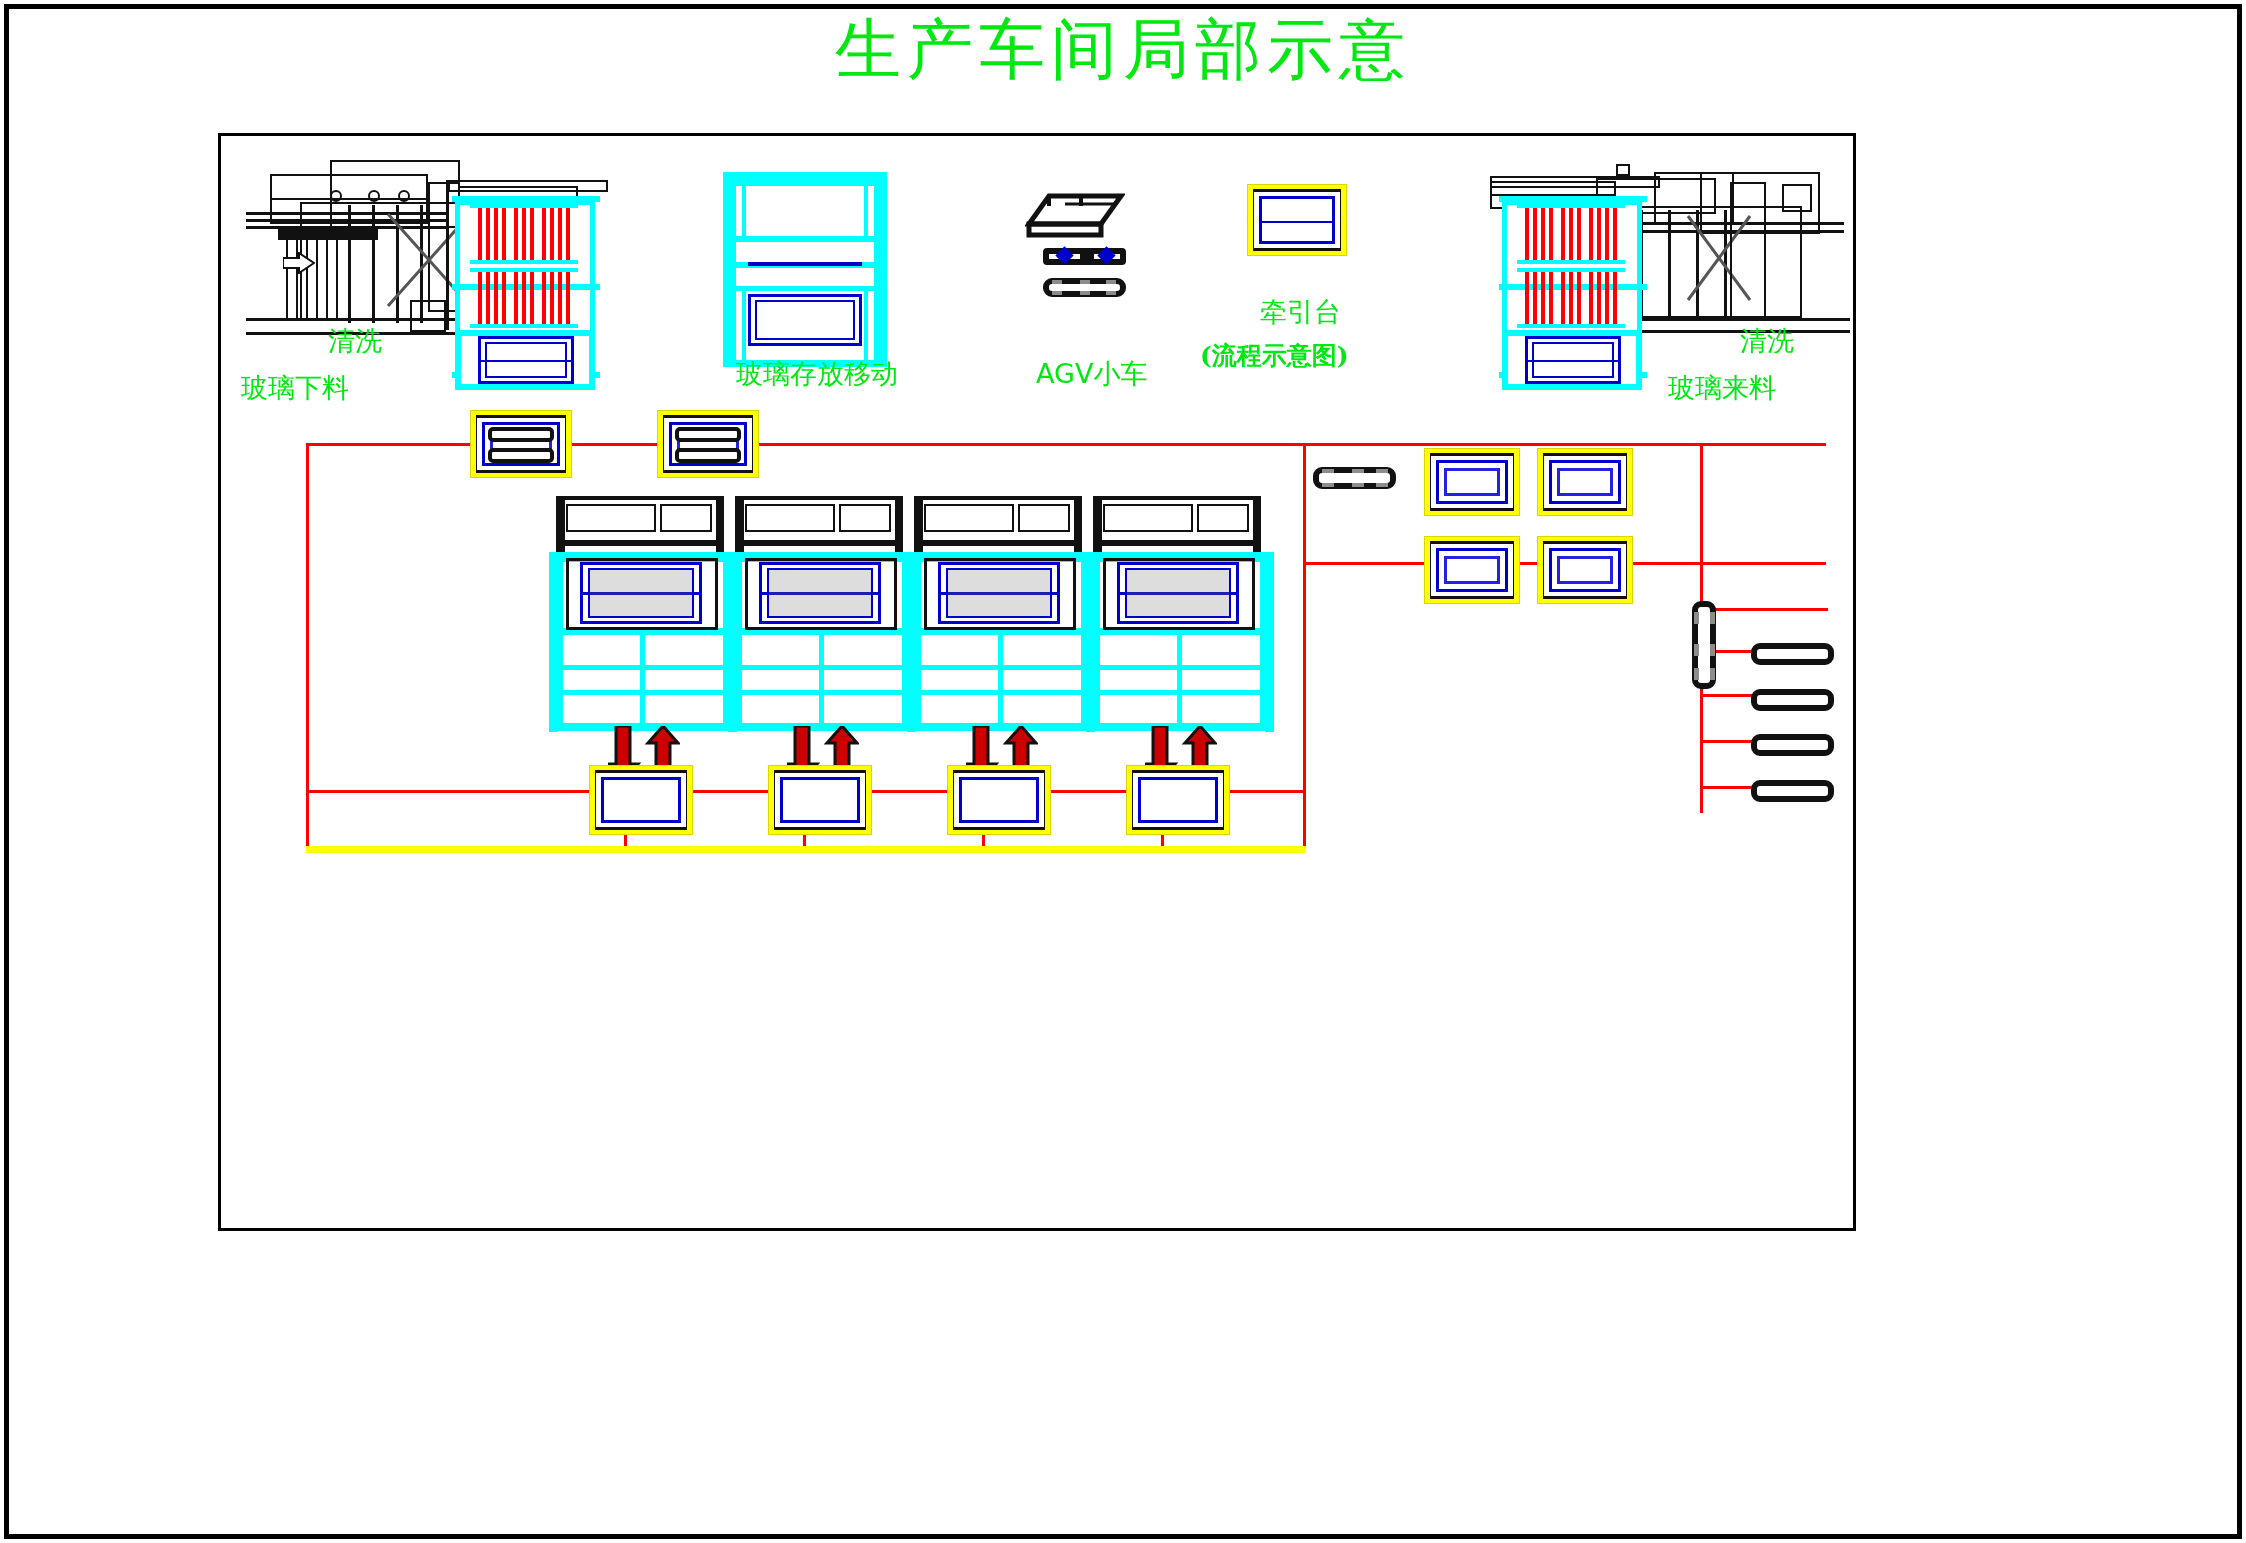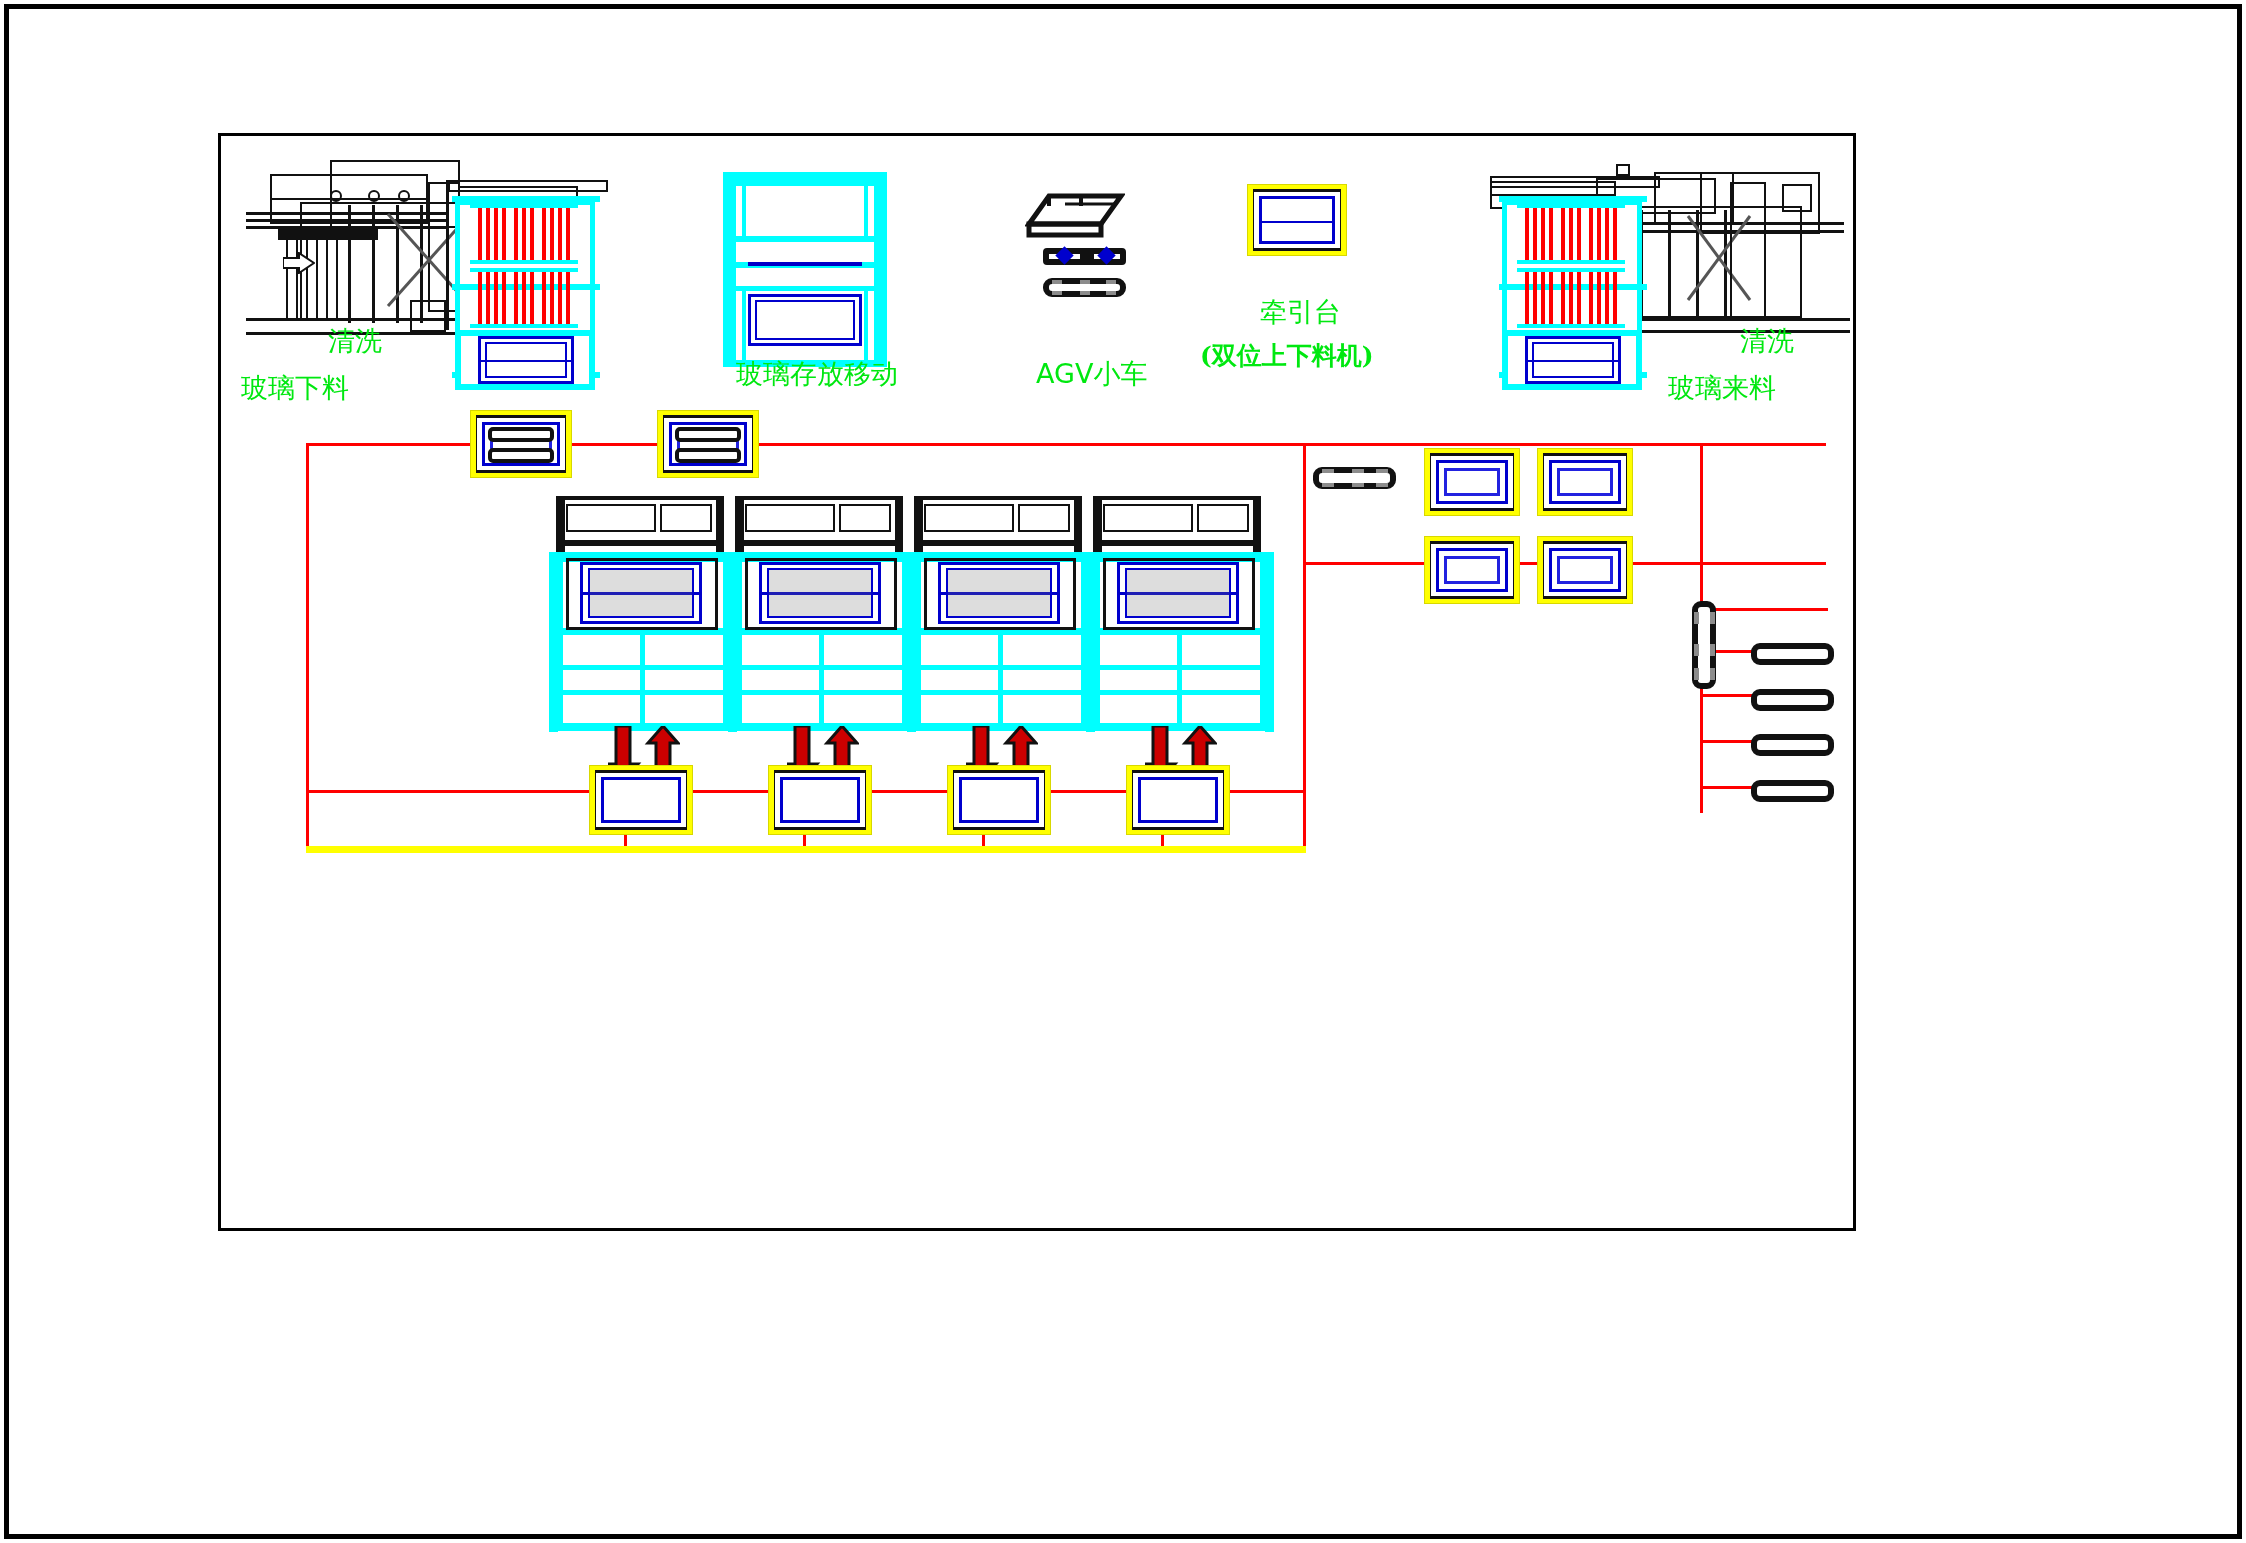--- a/index.html
+++ b/index.html
@@ -154,20 +154,21 @@
     white-space: nowrap;
   }
 </style>
 </head>
 <body>
 
 <div id="root">
 
   <div class="sheet-border"></div>
 
+  <div class="main-title">生产车间局部示意</div>
 
   <div class="drawing-frame"></div>
 
   <div>
 
     <div class="black-rect" style="left:270px;top:174px;width:158px;height:50px;"></div>
     <div class="black-line" style="left:270px;top:198px;width:158px;height:2px;"></div>
     <div class="black-rect" style="left:330px;top:190px;width:12px;height:12px;border-radius:50%;"></div>
     <div class="black-rect" style="left:368px;top:190px;width:12px;height:12px;border-radius:50%;"></div>
     <div class="black-rect" style="left:398px;top:190px;width:12px;height:12px;border-radius:50%;"></div>
@@ -294,21 +295,21 @@
     <div class="black-line" style="left:1106px;top:291px;width:10px;height:4px;background:#8c8c8c;"></div>
   </div>
   <div class="lbl" style="left:1036px;top:358px;">AGV小车</div>
 
   <div class="cassette" style="left:1247px;top:184px;width:100px;height:72px;">
     <div class="inner-black"></div>
     <div class="inner-blue"></div>
     <div class="mid-rule" style="top:36px;"></div>
   </div>
   <div class="lbl c2" style="left:1260px;top:296px;">牵引台</div>
-  <div class="lbl serif" style="left:1200px;top:340px;font-size:25px;">(双位上下料机)</div>
+  <div class="lbl serif" style="left:1200px;top:340px;font-size:25px;">(流程示意图)</div>
 
   <div>
     <div class="black-rect" style="left:1490px;top:181px;width:126px;height:28px;"></div>
     <div class="black-line" style="left:1490px;top:194px;width:126px;height:2px;"></div>
     <div class="black-rect" style="left:1596px;top:178px;width:120px;height:36px;"></div>
     <div class="black-rect" style="left:1616px;top:164px;width:14px;height:12px;"></div>
     <div class="black-rect" style="left:1654px;top:172px;width:80px;height:52px;"></div>
     <div class="black-rect" style="left:1700px;top:172px;width:120px;height:62px;"></div>
     <div class="black-line" style="left:1604px;top:222px;width:240px;height:3px;"></div>
     <div class="black-line" style="left:1604px;top:230px;width:240px;height:3px;"></div>

